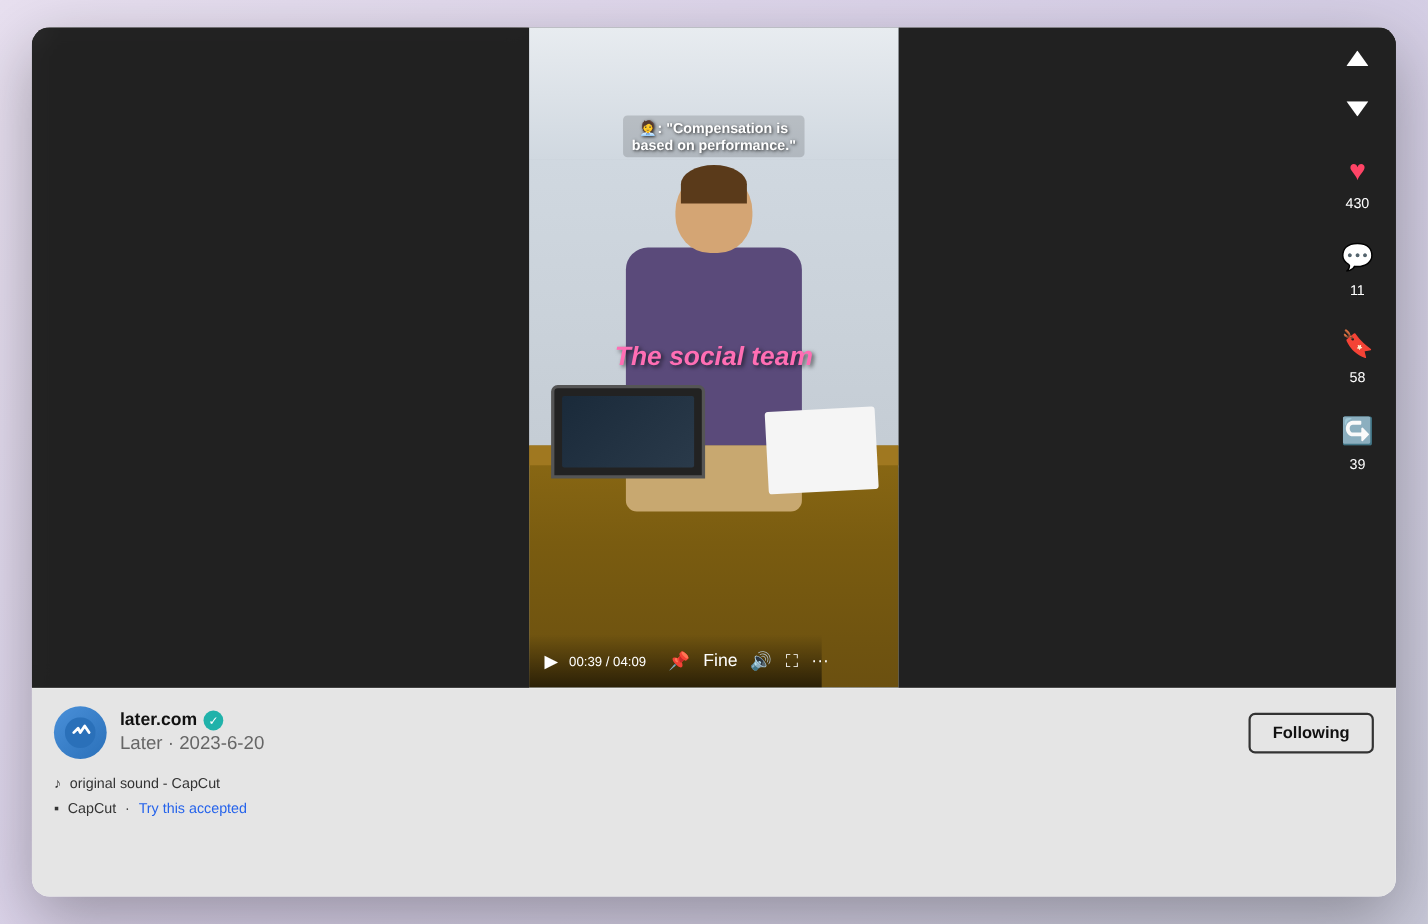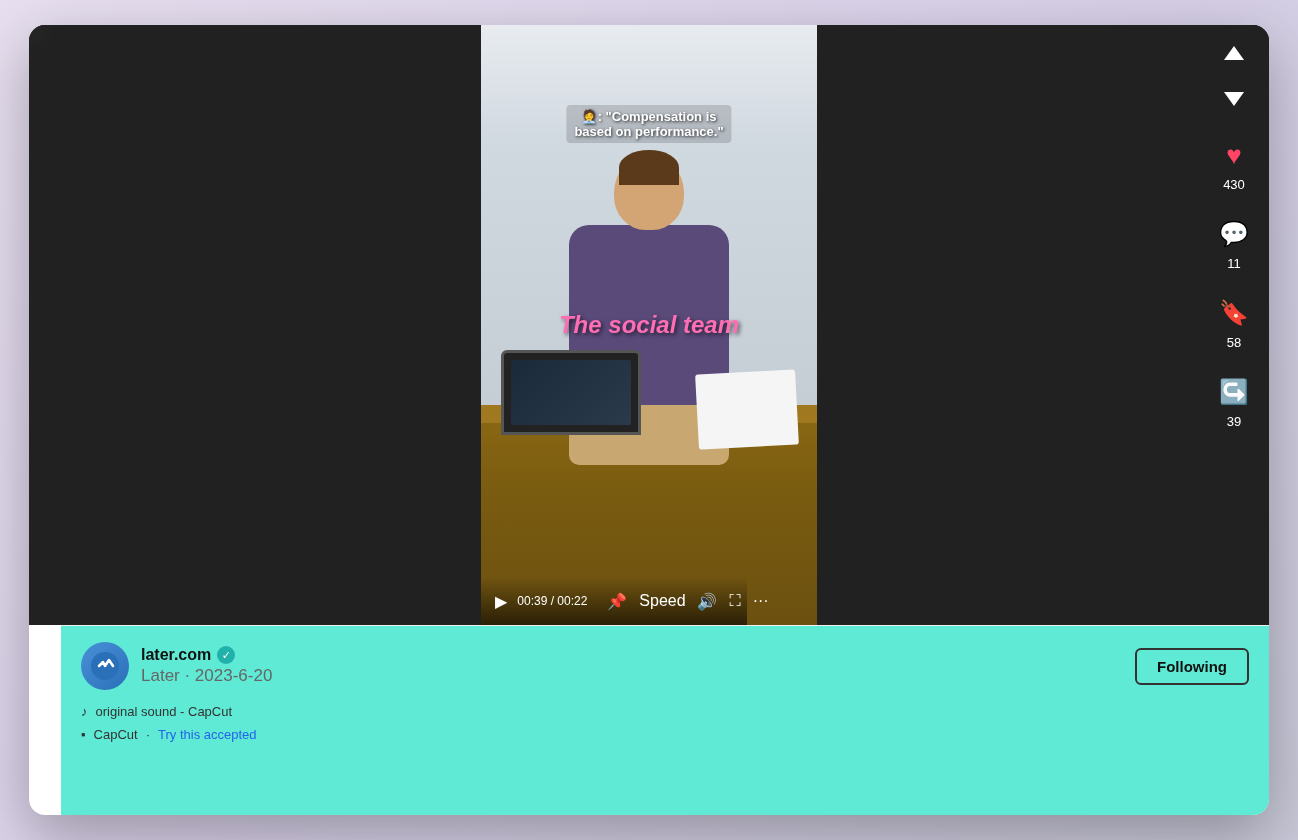--- a/index.html
+++ b/index.html
@@ -313,23 +313,22 @@
       display: flex;
       align-items: center;
       gap: 12px;
       margin-left: auto;
     }
 
     
     .info-area {
       flex: 1;
       padding: 16px 20px 14px;
-      background: #5eead4;
+      background: #e5e5e5;
       border-top: 1px solid #f0f0f0;
-      margin-left: 32px;
     }
 
     .channel-row {
       display: flex;
       align-items: center;
       gap: 12px;
       margin-bottom: 14px;
     }
 
     .avatar {
@@ -466,28 +465,28 @@
         </div>
 
         <div class="video-text-center">The social team</div>
       </div>
 
       <div class="video-controls">
         <div class="ctrl-btn">▶</div>
         <div class="time-display">
           <span>00:39</span>
           <span> / </span>
-          <span>00:22</span>
+          <span>04:09</span>
         </div>
         <div class="progress-bar">
           <div class="progress-fill"></div>
         </div>
         <div class="ctrl-right">
           <div class="ctrl-btn">📌</div>
-          <div class="ctrl-btn">Speed</div>
+          <div class="ctrl-btn">Fine</div>
           <div class="ctrl-btn">🔊</div>
           <div class="ctrl-btn">⛶</div>
           <div class="ctrl-btn">···</div>
         </div>
       </div>
     </div>
 
     <div class="video-right-blur"></div>
 
     <div class="video-actions">

